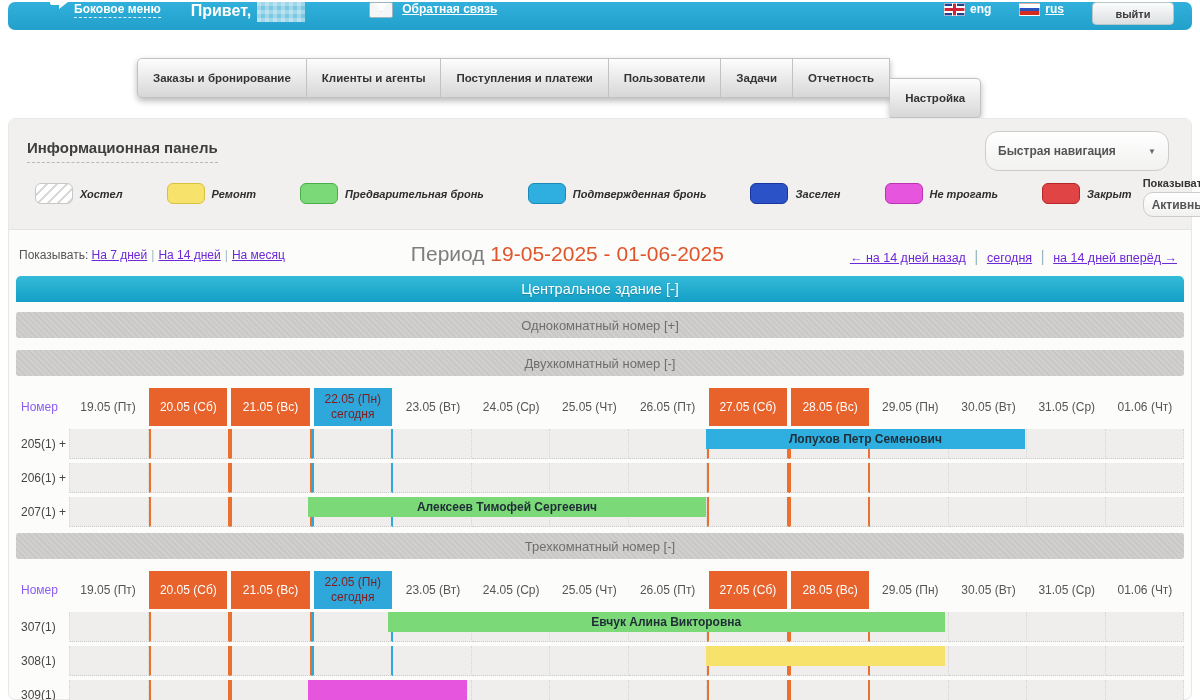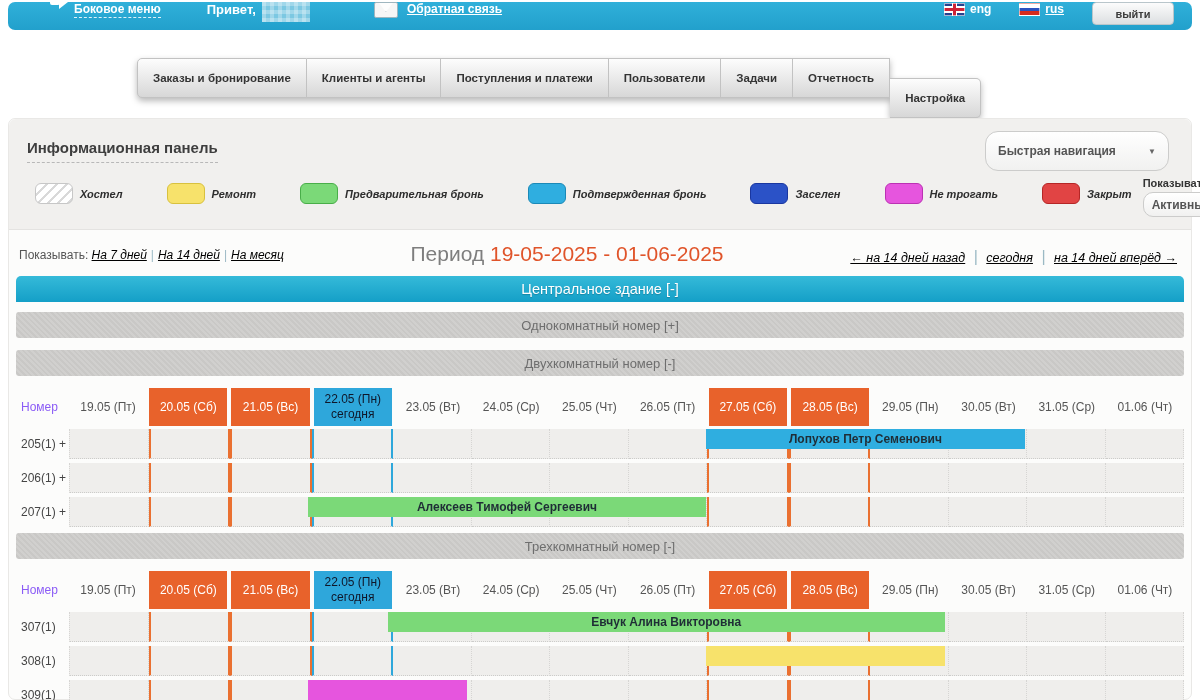--- a/index.html
+++ b/index.html
@@ -11,21 +11,21 @@
     background:linear-gradient(#30b0da,#22a0cc); border-radius:7px;
     display:flex; align-items:flex-start; color:#fff; }
   .menu-arrow { margin-left:56px; width:0; height:0; position:relative; }
   .menu-arrow .tail { position:absolute; left:-14px; top:-3px; width:10px; height:6px; background:#fff; border-radius:2px;}
   .menu-arrow .head { position:absolute; left:-5px; top:-7px; width:0; height:0;
     border-left:9px solid #fff; border-top:7px solid transparent; border-bottom:7px solid transparent; }
   .tb-link { color:#fff; font-size:12px; font-weight:bold; text-decoration:none; cursor:pointer; }
   .dashed-u { border-bottom:1px dashed rgba(255,255,255,.85); padding-bottom:1px; }
   .solid-u { text-decoration:underline; }
   .side-menu { margin-left:10px; }
-  .greeting { margin-left:46px; font-size:13px; font-weight:bold; }
+  .greeting { margin-left:30px; font-size:16px; font-weight:bold; }
   .name-box { margin-left:6px; width:48px; height:20px; background:#7cc8e2;
     background-image:repeating-linear-gradient(0deg, rgba(255,255,255,.28) 0 4px, transparent 4px 8px),
       repeating-linear-gradient(90deg, rgba(255,255,255,.28) 0 4px, transparent 4px 8px); }
   .envelope { margin-left:64px; width:24px; height:16px; background:#f6f6f6; border:1px solid #9fb6bf;
     border-radius:2px; position:relative; overflow:hidden; }
   .envelope:before { content:""; position:absolute; left:-3px; top:-9px; width:26px; height:16px;
     transform:rotate(0deg); border:1px solid #b5c5cc; background:#fdfdfd;
     clip-path:polygon(0 0,50% 100%,100% 0); }
   .feedback { margin-left:9px; }
   .tb-spacer { flex:1; }
@@ -86,21 +86,21 @@
   .globe { width:21px; height:21px; border-radius:50%;
     background:radial-gradient(circle at 35% 30%, #9ecdf0, #3b82cc 60%, #1f5fae); display:inline-block; }
   .xl { color:#2e9e3e; font-size:19px; font-weight:900; }
   .pdf { color:#d6231c; font-size:18px; font-weight:900; font-style:italic; }
   .rub { margin-left:16px; margin-top:12px; font-size:12px; font-weight:bold; color:#333; }
 
   
   .pbody { padding-top:8px; }
   .period-row { display:flex; align-items:flex-start; padding:4px 14px 8px 10px; }
   .pr-left { font-size:12px; color:#555; white-space:nowrap; padding-top:6px; }
-  .blue-link { color:#000000; text-decoration:underline; cursor:pointer; font-size:12px;font-style:italic; }
+  .blue-link { color:#6d28d9; text-decoration:underline; cursor:pointer; font-size:12px; }
   .pr-sep { color:#9bb9c4; margin:0 4px; }
   .pr-center { flex:1; text-align:center; font-size:21px; }
   .pword { color:#7e7e7e; }
   .pdates { color:#e0542a; }
   .pr-right { white-space:nowrap; padding-top:6px; }
   .pr-right .blue-link { font-size:12.5px; }
 
   
   .building-bar { margin:2px 7px 10px; height:26px; border-radius:5px 5px 0 0;
     background:linear-gradient(#35bad9,#149fc7); color:#fff; font-size:14.5px;
@@ -112,21 +112,21 @@
 
   
   .rtable { margin:2px 7px 6px; }
   .thead { display:flex; height:38px; margin-bottom:3px; }
   .corner { width:53px; display:flex; align-items:center; padding-left:5px;
     font-size:12px; color:#8b5cf6;text-align:center; }
   .hcell { flex:1 1 0; display:flex; flex-direction:column; align-items:center;
     justify-content:center; font-size:12px; color:#555; line-height:15px; }
   .hcell.weekend { background:#e8622b; color:#fff; border-left:2px solid #fcfcfb;
     border-right:2px solid #fcfcfb; border-radius:1px; }
-  .hcell.today { background:#2ea7db; color:#0f172a; border-left:2px solid #fcfcfb;
+  .hcell.today { background:#2ea7db; color:#7f1d1d; border-left:2px solid #fcfcfb;
     border-right:2px solid #fcfcfb; border-radius:1px; }
   .trow { display:flex; height:30px; margin-bottom:4px; }
   .rlabel { width:53px; font-size:12px; color:#454545; display:flex; align-items:center;
     padding-left:5px; }
   .grid { flex:1; position:relative; display:flex; }
   .cell { flex:1 1 0; background:#efeeec; border-right:1px dotted #d6d5d3;
     border-bottom:1px dotted #ccccca; }
   .cell:first-child { border-left:1px dotted #d6d5d3; }
   .cell.weekend { border-left:2px solid #ea7030; border-right:2px solid #ea7030; }
   .cell.today { border-left:2px solid #2ea7db; border-right:2px solid #2ea7db; }

